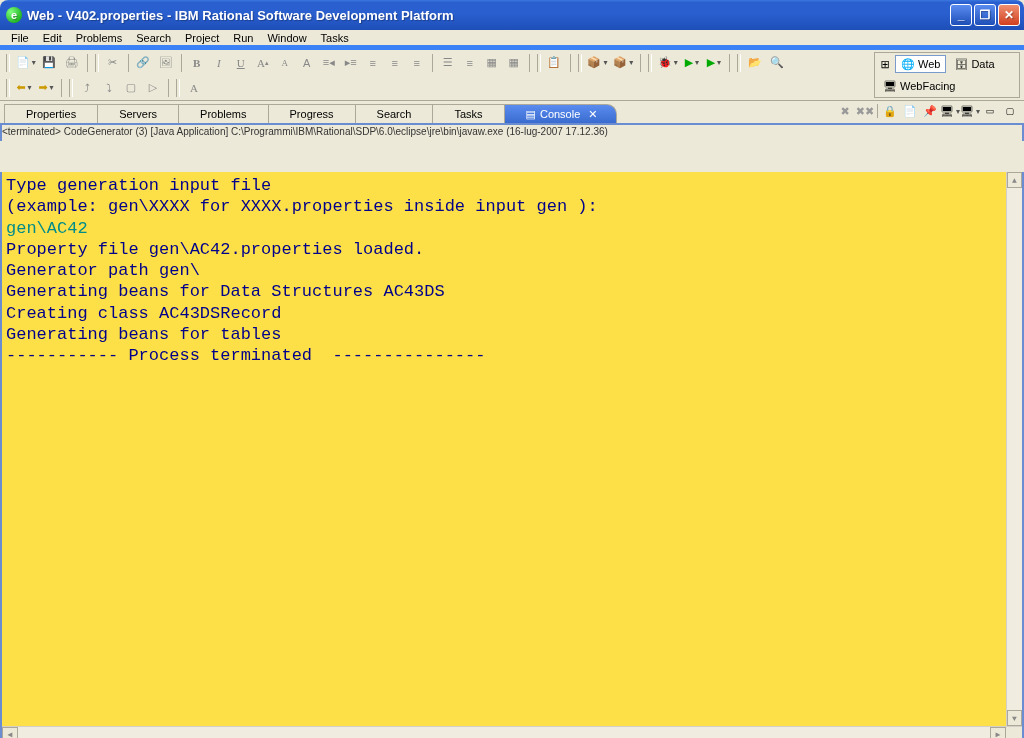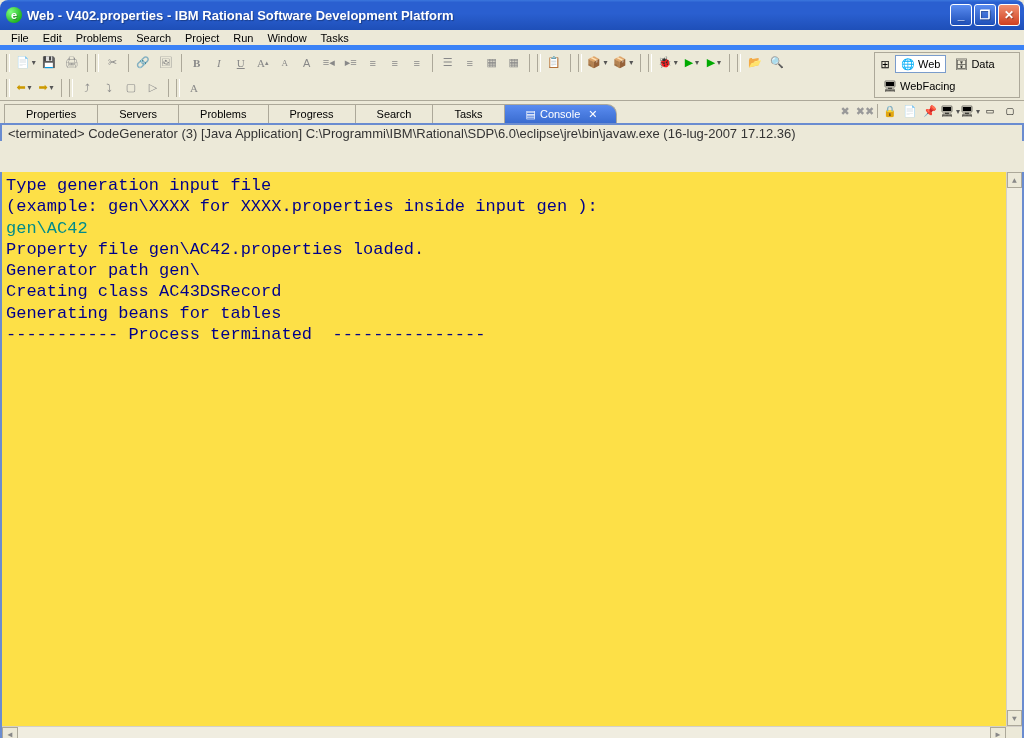--- a/index.html
+++ b/index.html
@@ -188,22 +188,22 @@
     height: 16px;
     display: inline-flex;
     align-items: center;
     justify-content: center;
     cursor: pointer;
   }
 
   .console-header {
     height: 18px;
     background: #ece9d8;
-    padding: 1px 6px;
-    font-size: 13px;
+    padding: 1px 0;
+    font-size: 10px;
     color: #333;
     border: 2px solid #6a8cd0;
     border-bottom: none;
   }
   .console-body {
     border: 2px solid #6a8cd0;
     border-top: none;
     background: #fde047;
     height: 572px;
     padding: 3px 4px;
@@ -399,20 +399,21 @@
 </div>
 
 <div class="console-header">&lt;terminated&gt; CodeGenerator (3) [Java Application] C:\Programmi\IBM\Rational\SDP\6.0\eclipse\jre\bin\javaw.exe (16-lug-2007 17.12.36)</div>
 
 <div class="console-body">
   <div class="console-line">Type generation input file</div>
   <div class="console-line">(example: gen\XXXX for XXXX.properties inside input gen ):</div>
   <div class="console-line user-input">gen\AC42</div>
   <div class="console-line">Property file gen\AC42.properties loaded.</div>
   <div class="console-line">Generator path gen\</div>
+  <div class="console-line">Generating beans for Data Structures AC43DS</div>
   <div class="console-line">Creating class AC43DSRecord</div>
   <div class="console-line">Generating beans for tables</div>
   <div class="console-line">----------- Process terminated  ---------------</div>
 
   <div class="vscroll">
     <div class="up">▲</div>
     <div class="down">▼</div>
   </div>
   <div class="hscroll">
     <div class="left">◀</div>

